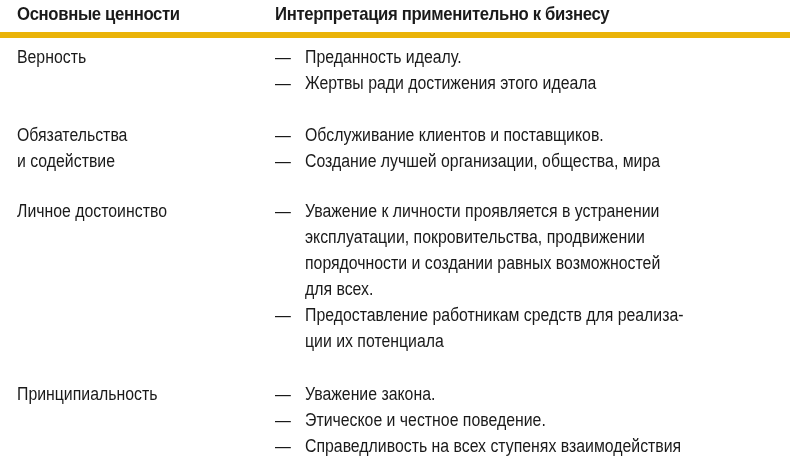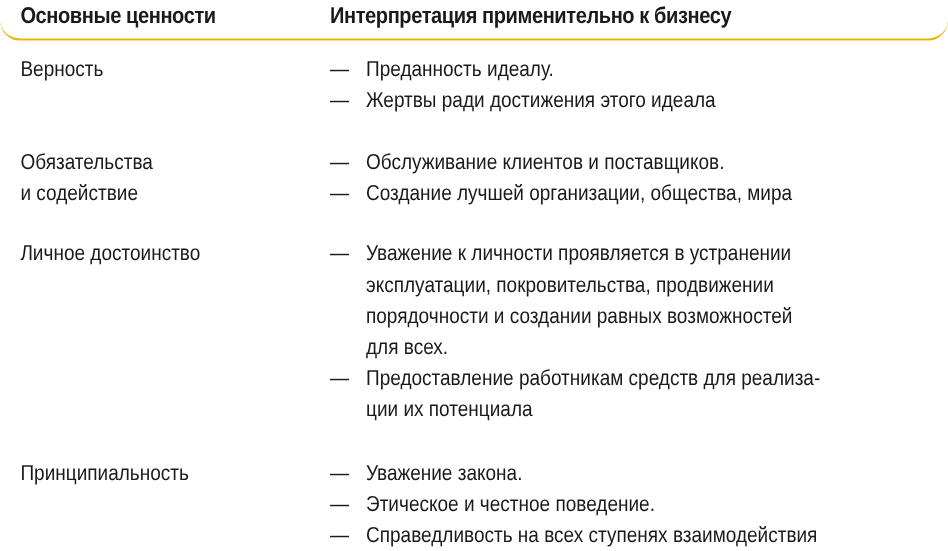--- a/index.html
+++ b/index.html
@@ -17,22 +17,21 @@
     }
     .table {
       position: absolute;
       left: 0;
       top: 0;
       width: 790px;
     }
     .header {
       position: relative;
       height: 32px;
-      border-bottom: 2px solid #eab308;
-      border-radius: 17px;
+      border-bottom: 6px solid #eab308;
     }
     .header .col1 {
       position: absolute;
       left: 17px;
       top: 3px;
       font-weight: bold;
       font-size: 19px;
       letter-spacing: -0.4px;
       transform: scaleX(0.88);
       transform-origin: left center;

